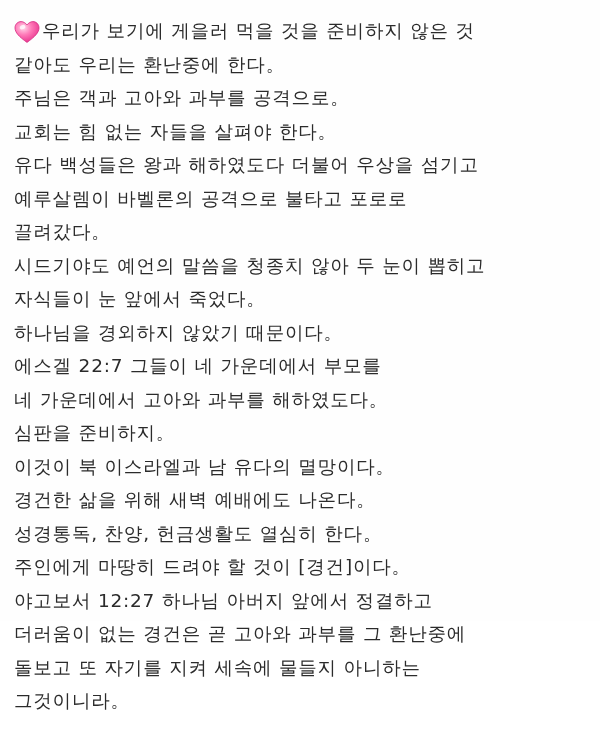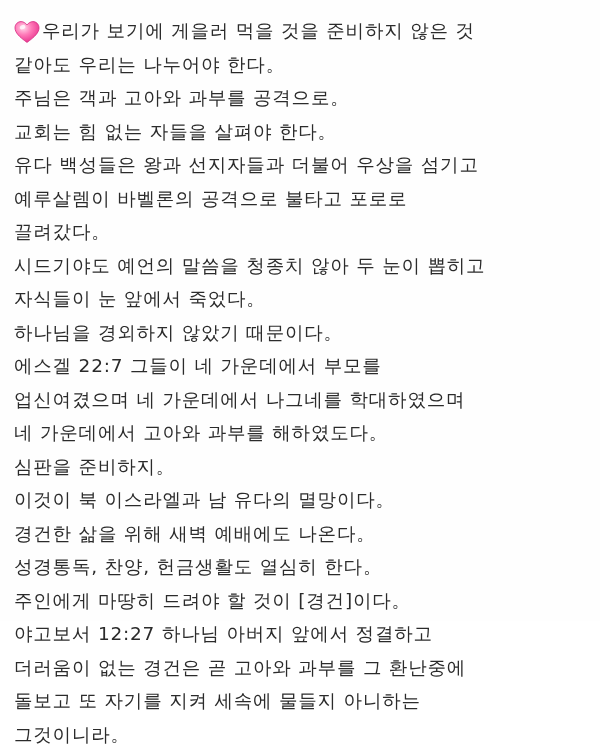--- a/index.html
+++ b/index.html
@@ -63,31 +63,30 @@
             <stop offset="100%" stop-color="#e8318c"></stop>
           </radialGradient>
         </defs>
         <path d="M16 28 C6 21 1 15.5 1 9.8 C1 5.3 4.4 2 8.6 2 C11.4 2 14.1 3.6 16 6.2 C17.9 3.6 20.6 2 23.4 2 C27.6 2 31 5.3 31 9.8 C31 15.5 26 21 16 28 Z" fill="url(#hg)" stroke="#d42a82" stroke-width="1"></path>
         <ellipse cx="10.5" cy="9" rx="3.6" ry="2.6" fill="#ffffff" opacity="0.75" transform="rotate(-25 10.5 9)"></ellipse>
       </svg>
     </span>
     <span class="line">우리가 보기에 게을러 먹을 것을 준비하지 않은 것</span>
   </div>
 
-  <span class="line">같아도 우리는 나누어야 한다。</span>
+  <span class="line">같아도 우리는 환난중에 한다。</span>
   <span class="line">주님은 객과 고아와 과부를 공격으로。</span>
   <span class="line">교회는 힘 없는 자들을 살펴야 한다。</span>
-  <span class="line">유다 백성들은 왕과 선지자들과 더불어 우상을 섬기고</span>
+  <span class="line">유다 백성들은 왕과 해하였도다 더불어 우상을 섬기고</span>
   <span class="line">예루살렘이 바벨론의 공격으로 불타고 포로로</span>
   <span class="line">끌려갔다。</span>
   <span class="line">시드기야도 예언의 말씀을 청종치 않아 두 눈이 뽑히고</span>
   <span class="line">자식들이 눈 앞에서 죽었다。</span>
   <span class="line">하나님을 경외하지 않았기 때문이다。</span>
   <span class="line">에스겔 22:7 그들이 네 가운데에서 부모를</span>
-  <span class="line">업신여겼으며 네 가운데에서 나그네를 학대하였으며</span>
   <span class="line">네 가운데에서 고아와 과부를 해하였도다。</span>
   <span class="line">심판을 준비하지。</span>
   <span class="line">이것이 북 이스라엘과 남 유다의 멸망이다。</span>
   <span class="line">경건한 삶을 위해 새벽 예배에도 나온다。</span>
   <span class="line">성경통독, 찬양, 헌금생활도 열심히 한다。</span>
   <span class="line">주인에게 마땅히 드려야 할 것이 [경건]이다。</span>
   <span class="line">야고보서 12:27 하나님 아버지 앞에서 정결하고</span>
   <span class="line">더러움이 없는 경건은 곧 고아와 과부를 그 환난중에</span>
   <span class="line">돌보고 또 자기를 지켜 세속에 물들지 아니하는</span>
   <span class="line">그것이니라。</span>

